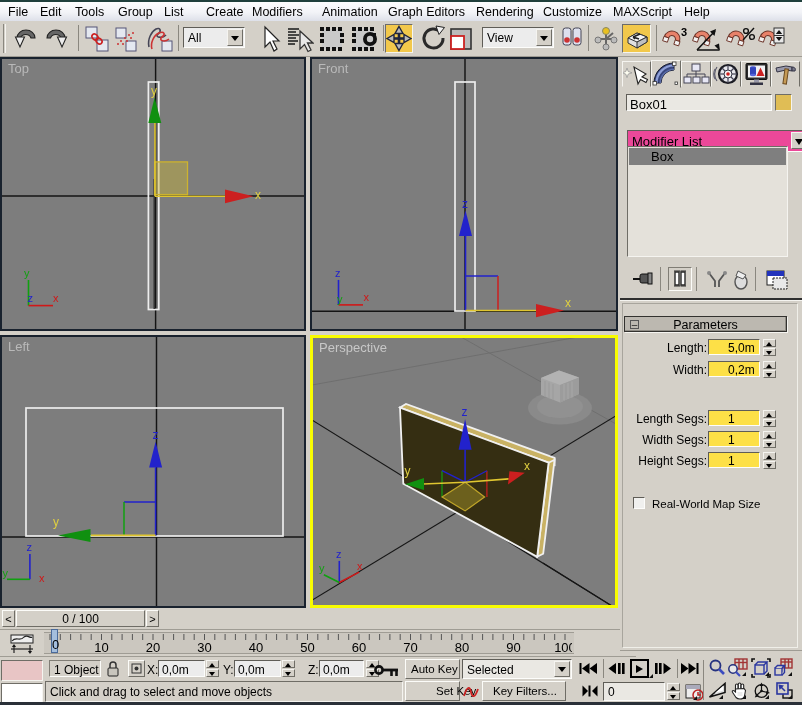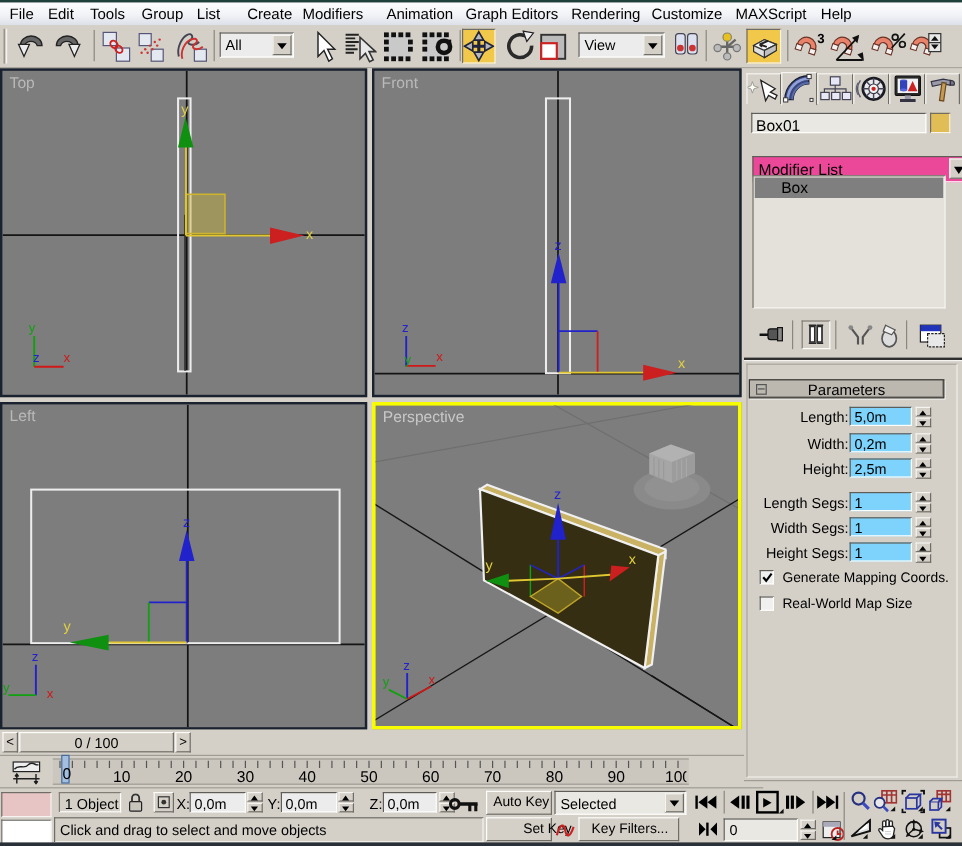--- a/index.html
+++ b/index.html
@@ -26,21 +26,21 @@
 .vp.active { border:3px solid #f8fc00; }
 .vplabel { position:absolute; left:6px; top:2px; color:#b9b9b9; font-size:13px; }
 
 #cpanel { position:absolute; left:620px; top:57px; width:182px; height:594px; background:#d4d0c8; border-bottom:1px solid #9f9c94; }
 
 #timeslider { position:absolute; left:0; top:608px; width:620px; height:21px; background:#d4d0c8; }
 #trackbar { position:absolute; left:0; top:632px; width:620px; height:24px; background:#d4d0c8; }
 #statusbar { position:absolute; left:0; top:656px; width:636px; height:49px; background:#d4d0c8; border-top:1px solid #9f9c94;}
 .prow { position:absolute; left:0; width:182px; height:17px; }
 .plabel { position:absolute; right:95px; top:2px; font-size:12px; }
-.pfield { position:absolute; left:88px; top:0; width:52px; height:16px; background:#7dd3fc; border:1px solid; border-color:#5f5d57 #fdfdfb #fdfdfb #5f5d57; font-size:12px; padding:1px 0 0 3px; }
+.pfield { position:absolute; left:88px; top:0; width:52px; height:16px; background:#fde047; border:1px solid; border-color:#5f5d57 #fdfdfb #fdfdfb #5f5d57; font-size:12px; padding:1px 0 0 19px; }
 .pspin { position:absolute; left:143px; top:0; width:15px; height:17px; }
 .pspin i { position:absolute; left:0; width:13px; height:8px; background:#d4d0c8; border:1px solid; border-color:#f5f4f0 #6f6d66 #6f6d66 #f5f4f0; }
 .pspin i.su { top:0; } .pspin i.sd { top:9px; }
 .pspin i.su:after { content:""; position:absolute; left:2px; top:1.5px; border:3.5px solid transparent; border-bottom:4.5px solid #000; border-top-width:0; }
 .pspin i.sd:after { content:""; position:absolute; left:2px; top:2px; border:3.5px solid transparent; border-top:4.5px solid #000; border-bottom-width:0; }
 </style>
 </head>
 <body>
 <div id="root">
   <div id="menubar">
@@ -544,28 +544,20 @@
         </span>
       </div>
     <div class="prow" style="top:304px;">
         <span class="plabel">Width:</span>
         <span class="pfield">0,2m</span>
         <span class="pspin">
           <i class="su"></i>
           <i class="sd"></i>
         </span>
       </div>
-    <div class="prow" style="top:325px;">
-        <span class="plabel">Height:</span>
-        <span class="pfield">2,5m</span>
-        <span class="pspin">
-          <i class="su"></i>
-          <i class="sd"></i>
-        </span>
-      </div>
     <div class="prow" style="top:353px;">
         <span class="plabel">Length Segs:</span>
         <span class="pfield">1</span>
         <span class="pspin">
           <i class="su"></i>
           <i class="sd"></i>
         </span>
       </div>
     <div class="prow" style="top:374px;">
         <span class="plabel">Width Segs:</span>
@@ -576,27 +568,20 @@
         </span>
       </div>
     <div class="prow" style="top:395px;">
         <span class="plabel">Height Segs:</span>
         <span class="pfield">1</span>
         <span class="pspin">
           <i class="su"></i>
           <i class="sd"></i>
         </span>
       </div>
-    <div class="abs" style="left:13px;top:418px;width:169px;height:14px;white-space:nowrap;">
-      <span class="abs" style="left:0;top:0;width:12px;height:12px;background:#f0f0ee;border:1px solid;border-color:#5f5d57 #fdfdfb #fdfdfb #5f5d57;"></span>
-      <svg class="abs" style="left:1px;top:1px;" width="11" height="11" viewBox="0 0 11 11">
-          <path d="M2 5 L4.5 8 L9 2" fill="none" stroke="#000" stroke-width="1.8"></path>
-        </svg>
-      <span class="abs" style="left:19px;top:1px;font-size:11.5px;">Generate Mapping Coords.</span>
-    </div>
     <div class="abs" style="left:13px;top:440px;width:169px;height:14px;white-space:nowrap;">
       <span class="abs" style="left:0;top:0;width:12px;height:12px;background:#f0f0ee;border:1px solid;border-color:#5f5d57 #fdfdfb #fdfdfb #5f5d57;"></span>
       <span class="abs" style="left:19px;top:1px;font-size:11.5px;">Real-World Map Size</span>
     </div>
   </div>
   <div id="timeslider">
     <div class="abs raised" style="left:2px;top:2px;width:13px;height:17px;font-size:11px;text-align:center;line-height:16px;">&lt;</div>
     <div class="abs raised" style="left:16px;top:2px;width:129px;height:17px;font-size:12px;text-align:center;line-height:16px;">0 / 100</div>
     <div class="abs raised" style="left:146px;top:2px;width:13px;height:17px;font-size:11px;text-align:center;line-height:16px;">&gt;</div>
     <div class="abs" style="left:0;top:21px;right:0;height:1px;background:#9f9c94;"></div>

